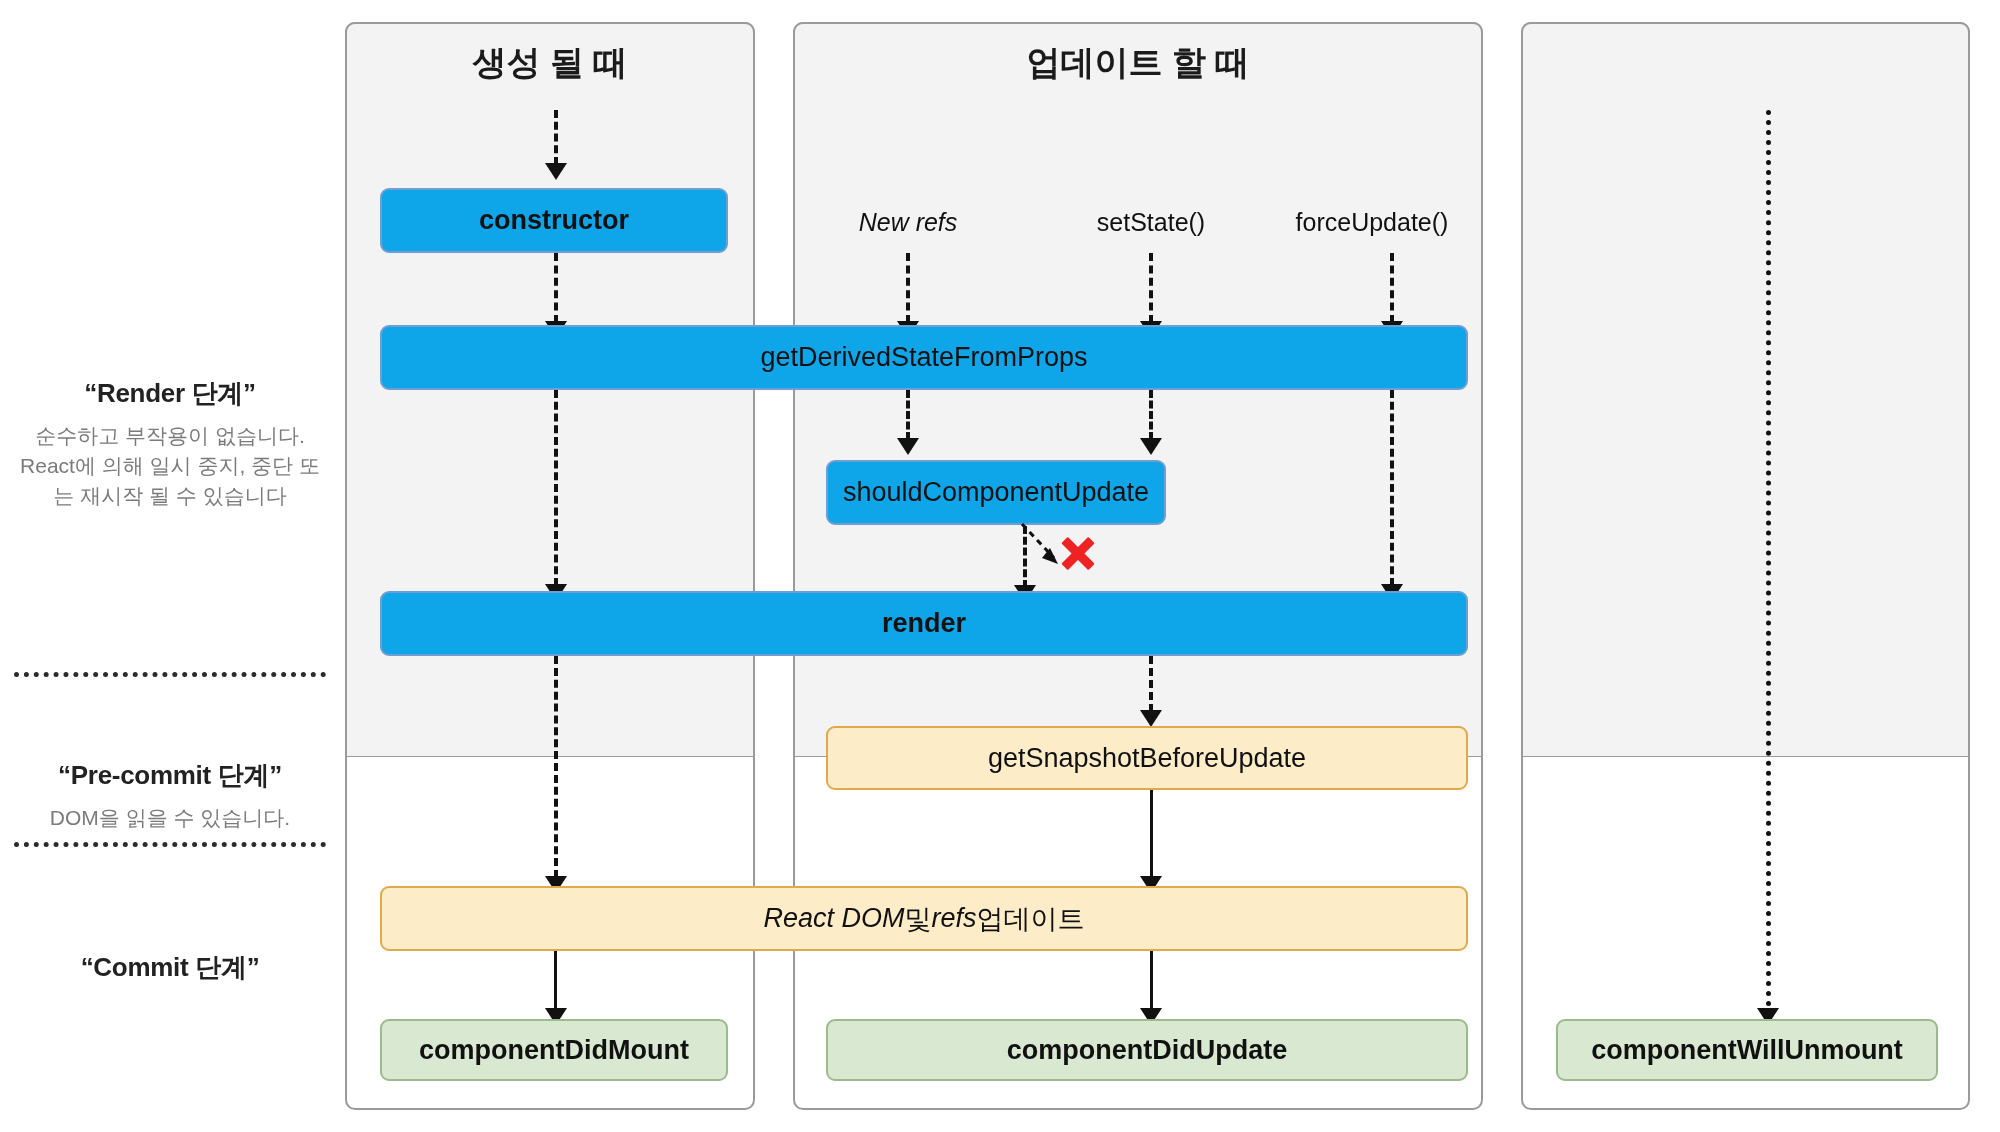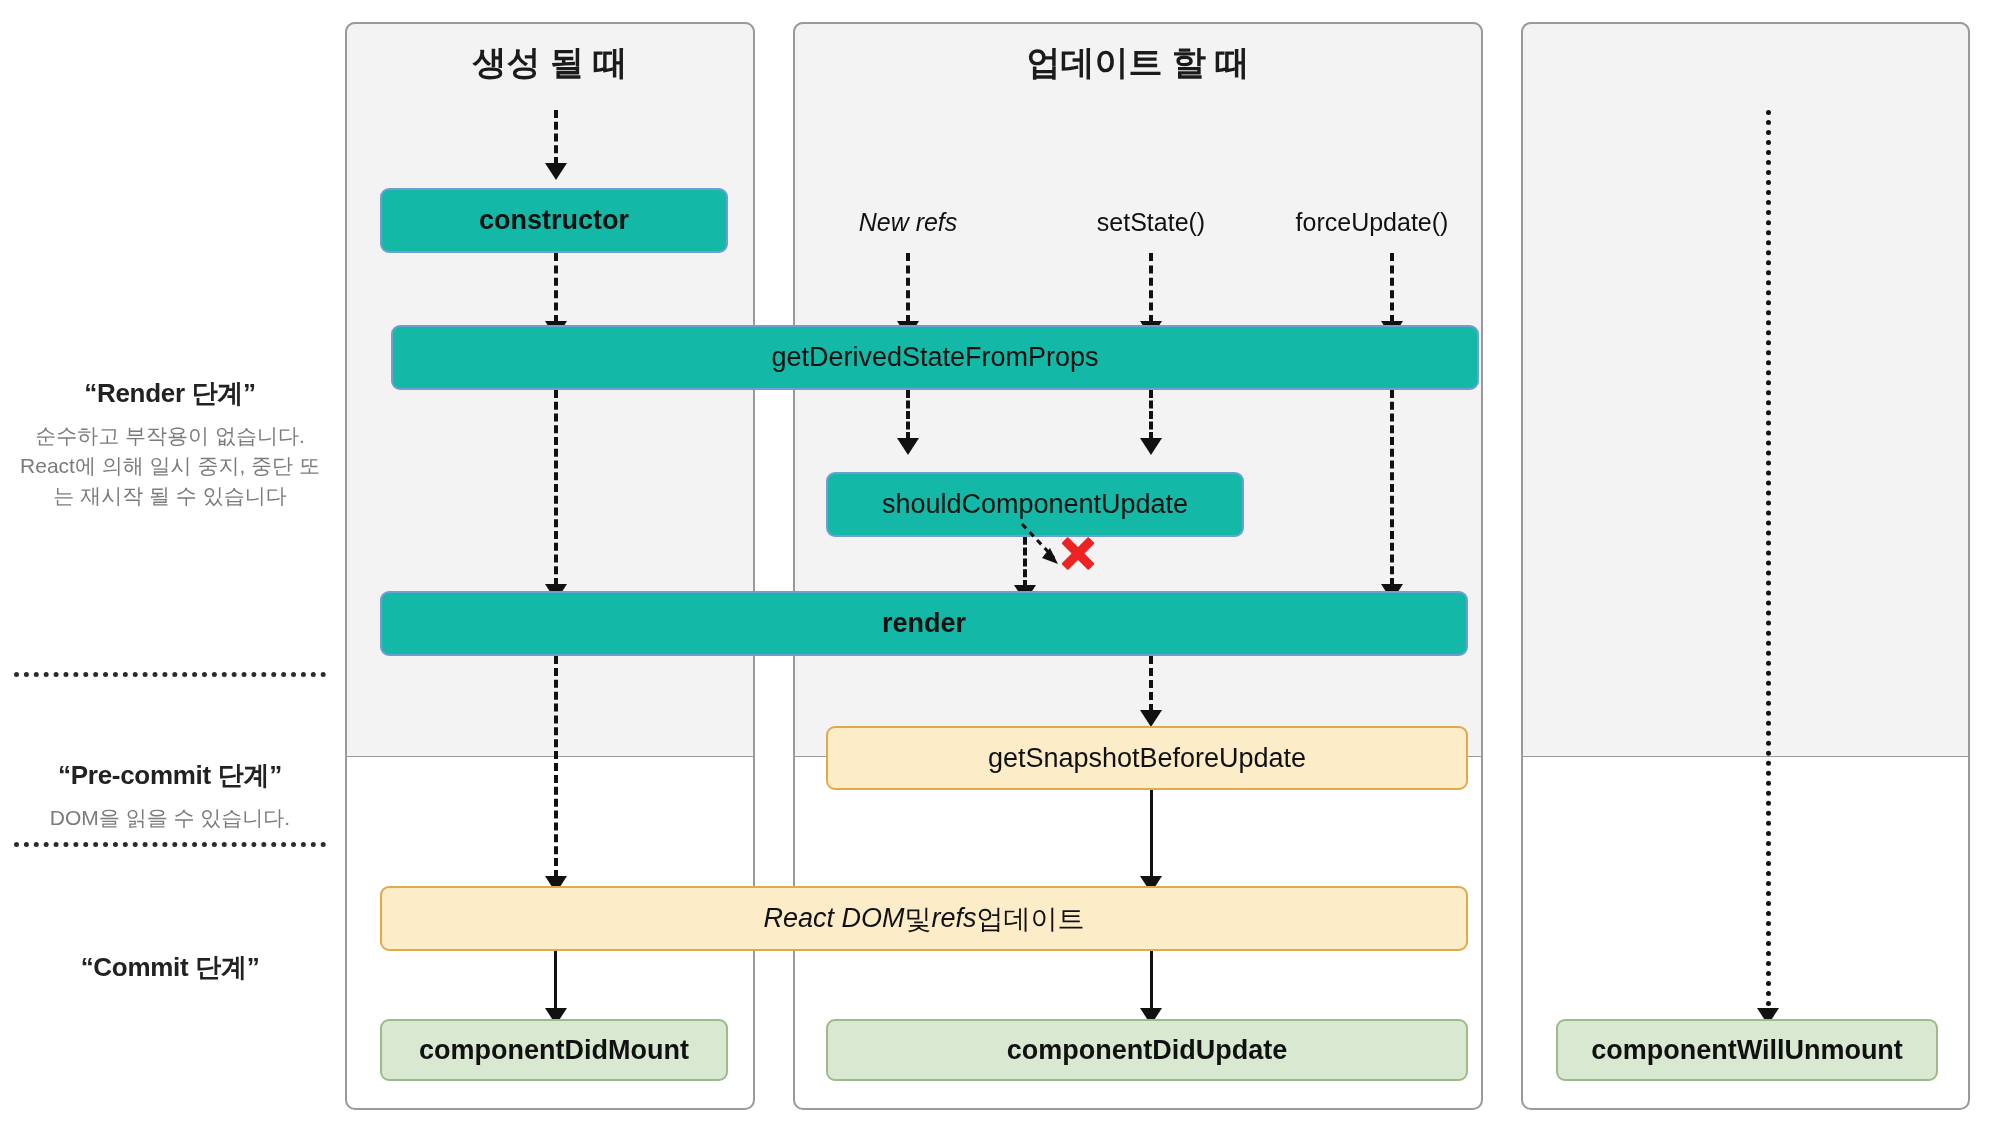--- a/index.html
+++ b/index.html
@@ -81,21 +81,21 @@
     box-sizing: border-box;
     border-radius: 9px;
     display: flex;
     align-items: center;
     justify-content: center;
     font-size: 27px;
     color: #111111;
     z-index: 6;
     white-space: nowrap;
   }
-  .lbox.blue   { background: #14b8a6; border: 2px solid #6f9fd2; }
+  .lbox.blue   { background: #0ea5e9; border: 2px solid #6f9fd2; }
   .lbox.green  { background: #d9e8d1; border: 2px solid #9cba8c; }
   .lbox.orange { background: #fdecc8; border: 2px solid #e0a94a; }
   .lbox.bold   { font-weight: bold; }
 
   
   .vline {
     position: absolute;
     width: 0;
     z-index: 4;
   }
@@ -227,23 +227,23 @@
   <div class="ahead" style="left:1140px; top:876px;"></div>
 
   <div class="vline solid" style="left:1150px; top:951px; height:61px;"></div>
   <div class="ahead" style="left:1140px; top:1008px;"></div>
 
   <div class="vline dot" style="left:1766px; top:110px; height:907px;"></div>
   <div class="ahead" style="left:1757px; top:1008px;"></div>
 
   <div class="lbox blue bold" style="left:380px; top:188px; width:348px; height:65px;">constructor</div>
 
-  <div class="lbox blue" style="left:380px; top:325px; width:1088px; height:65px;margin-left:11px;">getDerivedStateFromProps</div>
-
-  <div class="lbox blue" style="left:826px; top:472px; width:418px; height:65px;">shouldComponentUpdate</div>
+  <div class="lbox blue" style="left:380px; top:325px; width:1088px; height:65px;">getDerivedStateFromProps</div>
+
+  <div class="lbox blue" style="left:826px; top:460px; width:340px; height:65px;">shouldComponentUpdate</div>
 
   <div class="lbox blue bold" style="left:380px; top:591px; width:1088px; height:65px;">render</div>
 
   <div class="lbox orange" style="left:826px; top:726px; width:642px; height:64px;">getSnapshotBeforeUpdate</div>
 
   <div class="lbox orange" style="left:380px; top:886px; width:1088px; height:65px;">
     <span class="italic">React DOM</span>
       <span> 및 </span>
       <span class="italic">refs</span>
       <span> 업데이트</span>

